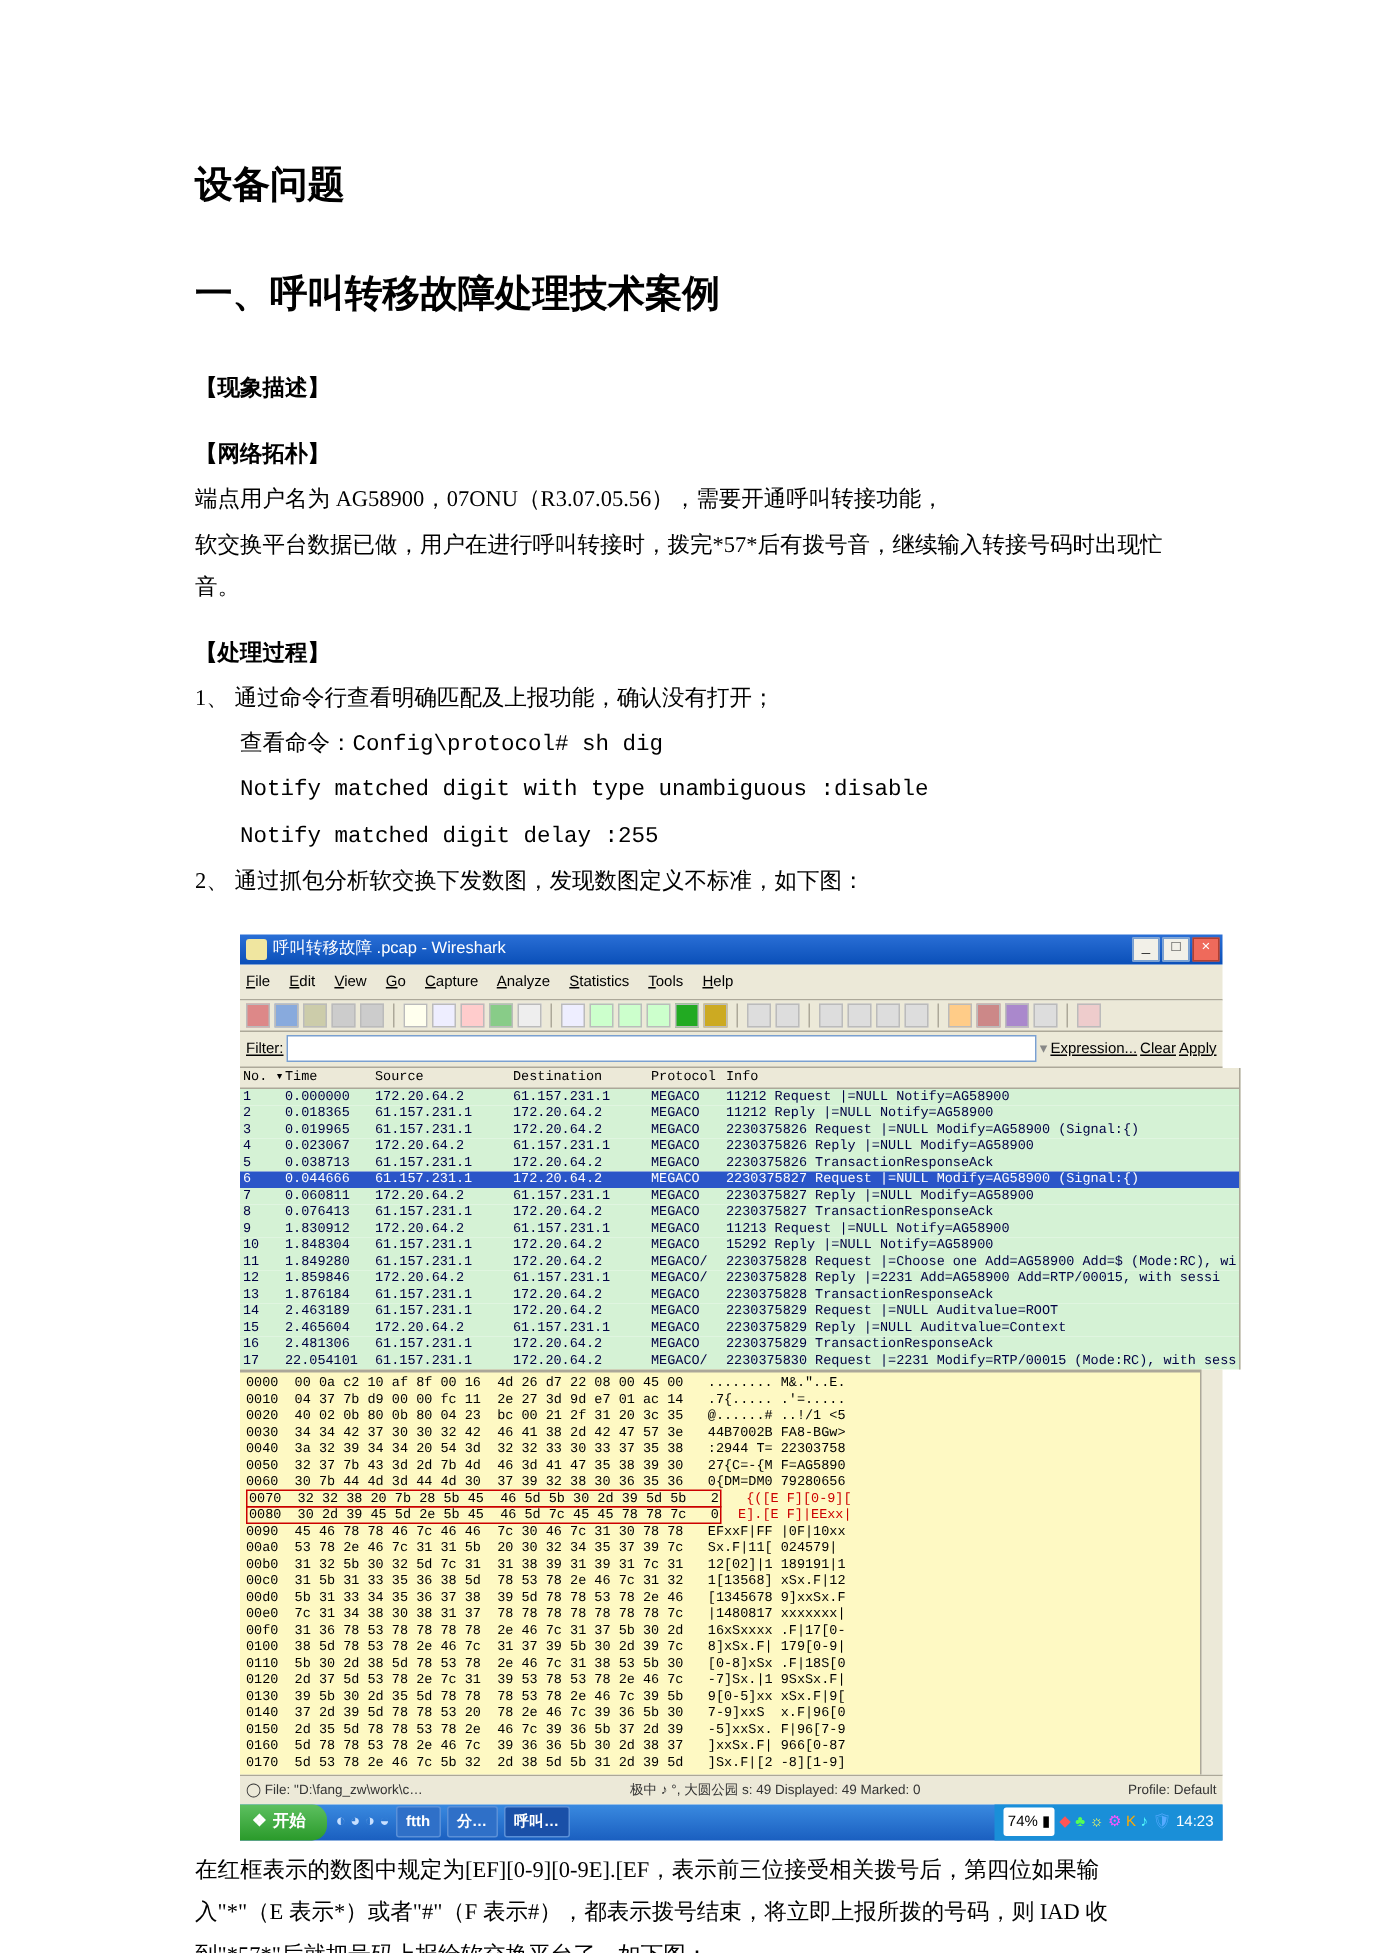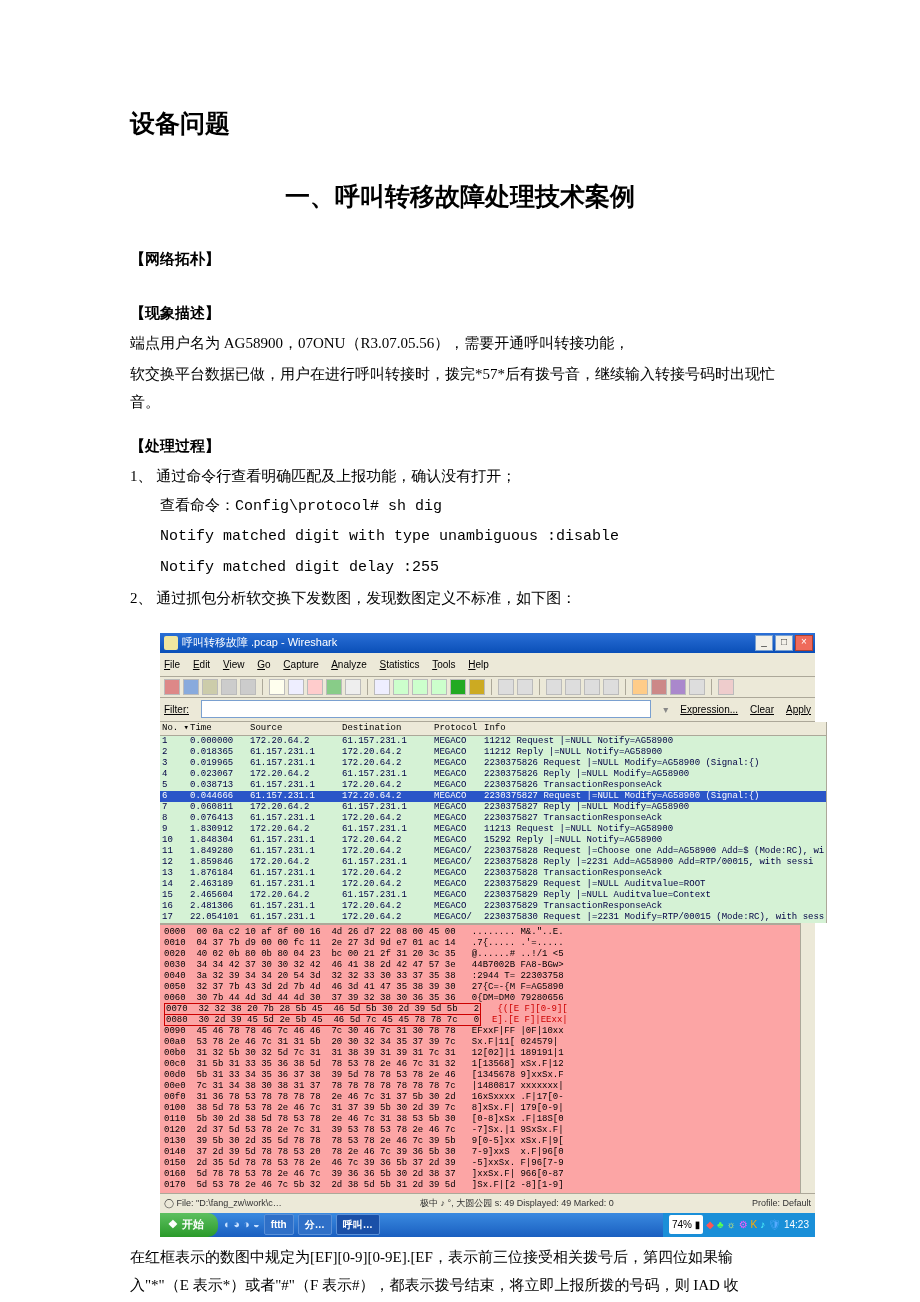--- a/index.html
+++ b/index.html
@@ -17,21 +17,20 @@
   }
   .h1 {
     font-size: 25px;
     font-weight: bold;
     margin-bottom: 25px;
   }
   .h2 {
     font-size: 25px;
     font-weight: bold;
     margin-bottom: 25px;
-    text-align: center;
   }
   .sect {
     font-weight: bold;
     margin-top: 15px;
     margin-bottom: 2px;
   }
   .para { margin-bottom: 2px; }
   .indent { padding-left: 2em; }
   .mono { font-family: "Courier New", monospace; }
 
@@ -99,21 +98,21 @@
   }
   .ws-toolbar .sep { width: 1px; height: 16px; background: #aca899; margin: 0 3px; }
   .ws-filterbar {
     background: #ece9d8;
     border-bottom: 1px solid #aca899;
     padding: 2px 4px;
     display: flex;
     align-items: center;
     font-family: "Tahoma", sans-serif;
     font-size: 10px;
-    gap: 12px;
+    gap: 2px;
   }
   .ws-filterbar input {
     flex: 1;
     height: 14px;
     border: 1px solid #7aa0d0;
     font-size: 10px;
   }
   .ws-filterbar .lbl { text-decoration: underline; color: #000; }
   .ws-packets {
     font-family: "Consolas","Courier New", monospace;
@@ -132,21 +131,21 @@
     display: grid;
     grid-template-columns: 28px 60px 92px 92px 50px 1fr;
     padding: 0 2px;
     white-space: nowrap;
     overflow: hidden;
   }
   .ws-row.normal { background: #d5f2d5; color: #004; }
   .ws-row.sel { background: #2a55c8; color: #fff; }
   .ws-row.last { background: #d5f2d5; color:#004;}
   .ws-hexpane {
-    background: #fca5a5;
+    background: #fef9c3;
     font-family: "Consolas","Courier New", monospace;
     font-size: 9px;
     line-height: 11px;
     padding: 2px 4px;
     border-top: 2px solid #aca899;
     white-space: pre;
     color: #000;
     position: relative;
   }
   .redbox {
@@ -216,23 +215,23 @@
     border-left: 1px solid #aca899;
   }
 </style>
 </head>
 <body>
 
 <div class="page">
   <div class="h1">设备问题</div>
   <div class="h2">一、呼叫转移故障处理技术案例</div>
 
+  <div class="sect" style="margin-top:25px">【现象描述】</div>
+
   <div class="sect">【网络拓朴】</div>
-
-  <div class="sect" style="margin-top:25px">【现象描述】</div>
   <div class="para">端点用户名为 AG58900，07ONU（R3.07.05.56），需要开通呼叫转接功能，</div>
   <div class="para">软交换平台数据已做，用户在进行呼叫转接时，拨完*57*后有拨号音，继续输入转接号码时出现忙音。</div>
 
   <div class="sect">【处理过程】</div>
   <div class="para">1、 通过命令行查看明确匹配及上报功能，确认没有打开；</div>
   <div class="para indent mono">查看命令：Config\protocol# sh dig</div>
   <div class="para indent mono">Notify matched digit with type unambiguous       :disable</div>
   <div class="para indent mono">Notify matched digit delay      :255</div>
   <div class="para">2、 通过抓包分析软交换下发数图，发现数图定义不标准，如下图：</div>
 

